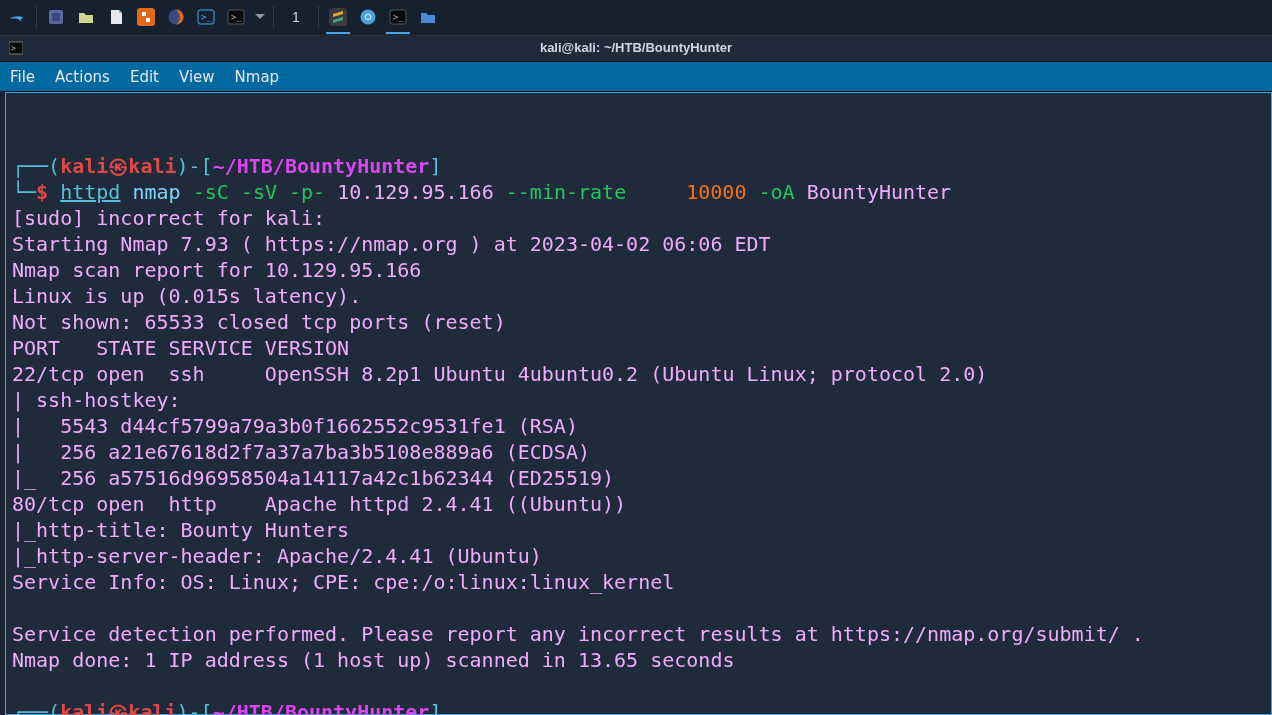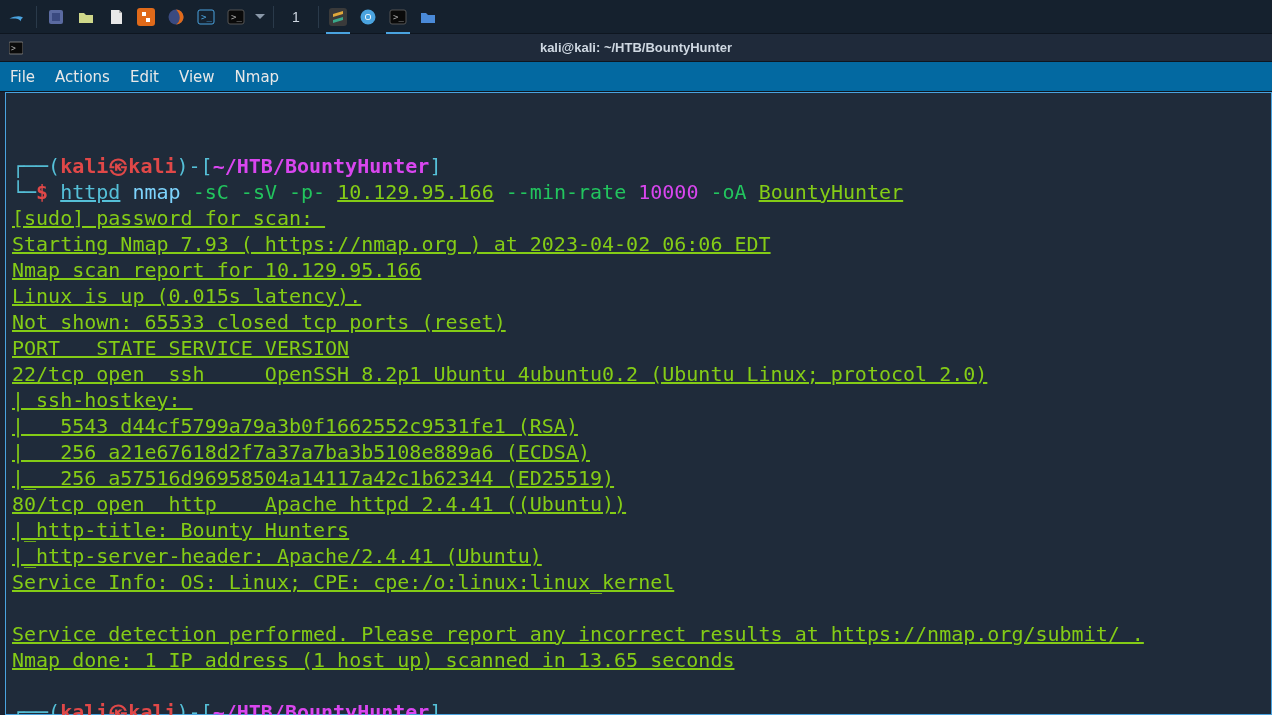--- a/index.html
+++ b/index.html
@@ -91,24 +91,24 @@
     background:#1f2b3a;
     border:1px solid #4aa3df;
     padding:8px 6px;
     line-height:1.3;
     white-space:pre;
     font-size:20px;
   }
   .blue   { color:#7dd3fc; font-weight:normal;}
   .cyan   { color:#55c0d8; }
   .red    { color:#e04848; font-weight:bold;}
-  .white  { color:#84cc16;text-decoration:underline; }
+  .white  { color:#f0abfc; }
   .whiteB { color:#d946ef; font-weight:bold;}
   .purple { color:#22c55e;}
-  .yellow { color:#d946ef;}
+  .yellow { color:#f97316;margin-left:48px;}
   .u      { text-decoration:underline;}
 </style>
 </head>
 <body>
 
 <div class="panel">
   <div class="icon-btn">
     <svg width="18" height="18" viewBox="0 0 24 24">
         <path fill="#4aa3df" d="M2 14c4-2 8-3 12-3 4 0 6 2 6 2s-3 1-3 5c0 0-2-4-7-4s-8 0-8 0z"></path>
       </svg>
@@ -205,21 +205,21 @@
   <span class="menu-item">Actions</span>
   <span class="menu-item">Edit</span>
   <span class="menu-item">View</span>
   <span class="menu-item">Nmap</span>
 </div>
 
 <div class="terminal">
 <div>
 <span class="cyan">┌──(</span><span class="red">kali</span><span class="red">㉿</span><span class="red">kali</span><span class="cyan">)-[</span><span class="whiteB">~/HTB/BountyHunter</span><span class="cyan">]</span>
 <span class="cyan">└─</span><span class="red">$</span> <span class="cyan u">httpd</span> <span class="blue">nmap</span> <span class="purple">-sC -sV -p-</span> <span class="white">10.129.95.166</span> <span class="purple">--min-rate</span> <span class="yellow">10000</span> <span class="purple">-oA</span> <span class="white">BountyHunter</span>
-<span class="white">[sudo] password for scan: </span>
+<span class="white">[sudo] incorrect for kali: </span>
 <span class="white">Starting Nmap 7.93 ( https://nmap.org ) at 2023-04-02 06:06 EDT</span>
 <span class="white">Nmap scan report for 10.129.95.166</span>
 <span class="white">Linux is up (0.015s latency).</span>
 <span class="white">Not shown: 65533 closed tcp ports (reset)</span>
 <span class="white">PORT   STATE SERVICE VERSION</span>
 <span class="white">22/tcp open  ssh     OpenSSH 8.2p1 Ubuntu 4ubuntu0.2 (Ubuntu Linux; protocol 2.0)</span>
 <span class="white">| ssh-hostkey: </span>
 <span class="white">|   5543 d44cf5799a79a3b0f1662552c9531fe1 (RSA)</span>
 <span class="white">|   256 a21e67618d2f7a37a7ba3b5108e889a6 (ECDSA)</span>
 <span class="white">|_  256 a57516d96958504a14117a42c1b62344 (ED25519)</span>

